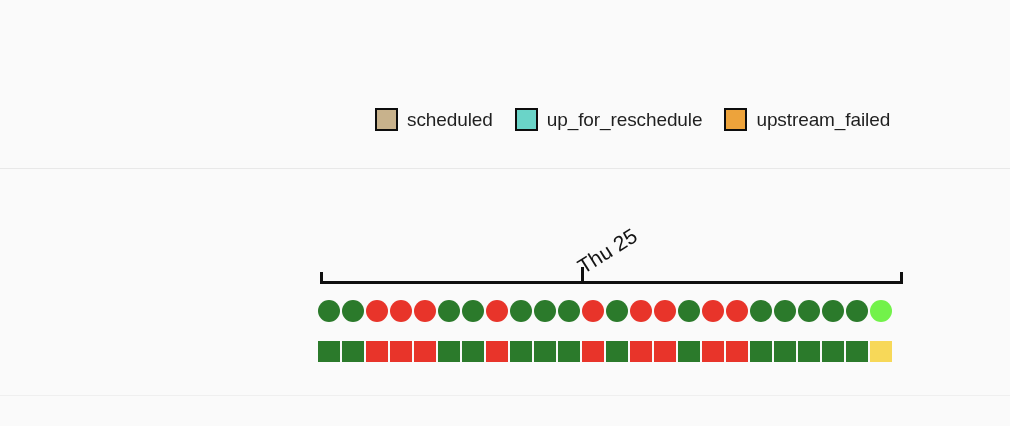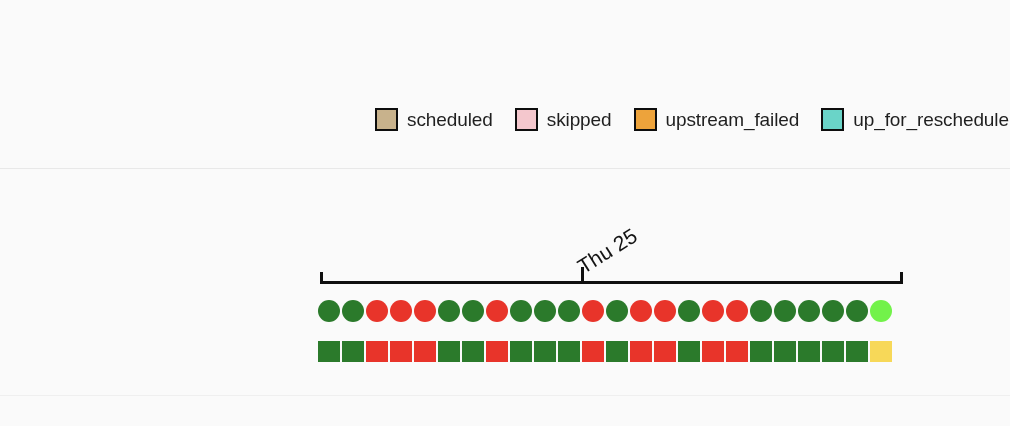--- a/index.html
+++ b/index.html
@@ -162,33 +162,29 @@
 <div class="panel panel-top"></div>
 
 <div class="panel panel-legend">
   <div class="legend-strip">
 
     <div class="legend-item">
       <span class="legend-swatch" style="background:#c8b28c"></span>
       <span class="legend-label">scheduled</span>
     </div>
 
+
     <div class="legend-item">
-      <span class="legend-swatch" style="background:#f4c7cd"></span>
-      <span class="legend-label">skipped</span>
+      <span class="legend-swatch" style="background:#6ad4c8"></span>
+      <span class="legend-label">up_for_reschedule</span>
     </div>
 
     <div class="legend-item">
       <span class="legend-swatch" style="background:#eda33b"></span>
       <span class="legend-label">upstream_failed</span>
-    </div>
-
-    <div class="legend-item">
-      <span class="legend-swatch" style="background:#6ad4c8"></span>
-      <span class="legend-label">up_for_reschedule</span>
     </div>
 
   </div>
 </div>
 
 <div class="panel panel-chart"></div>
 
 <div class="axis">
   <div class="axis-line"></div>
   <div class="axis-cap left"></div>

